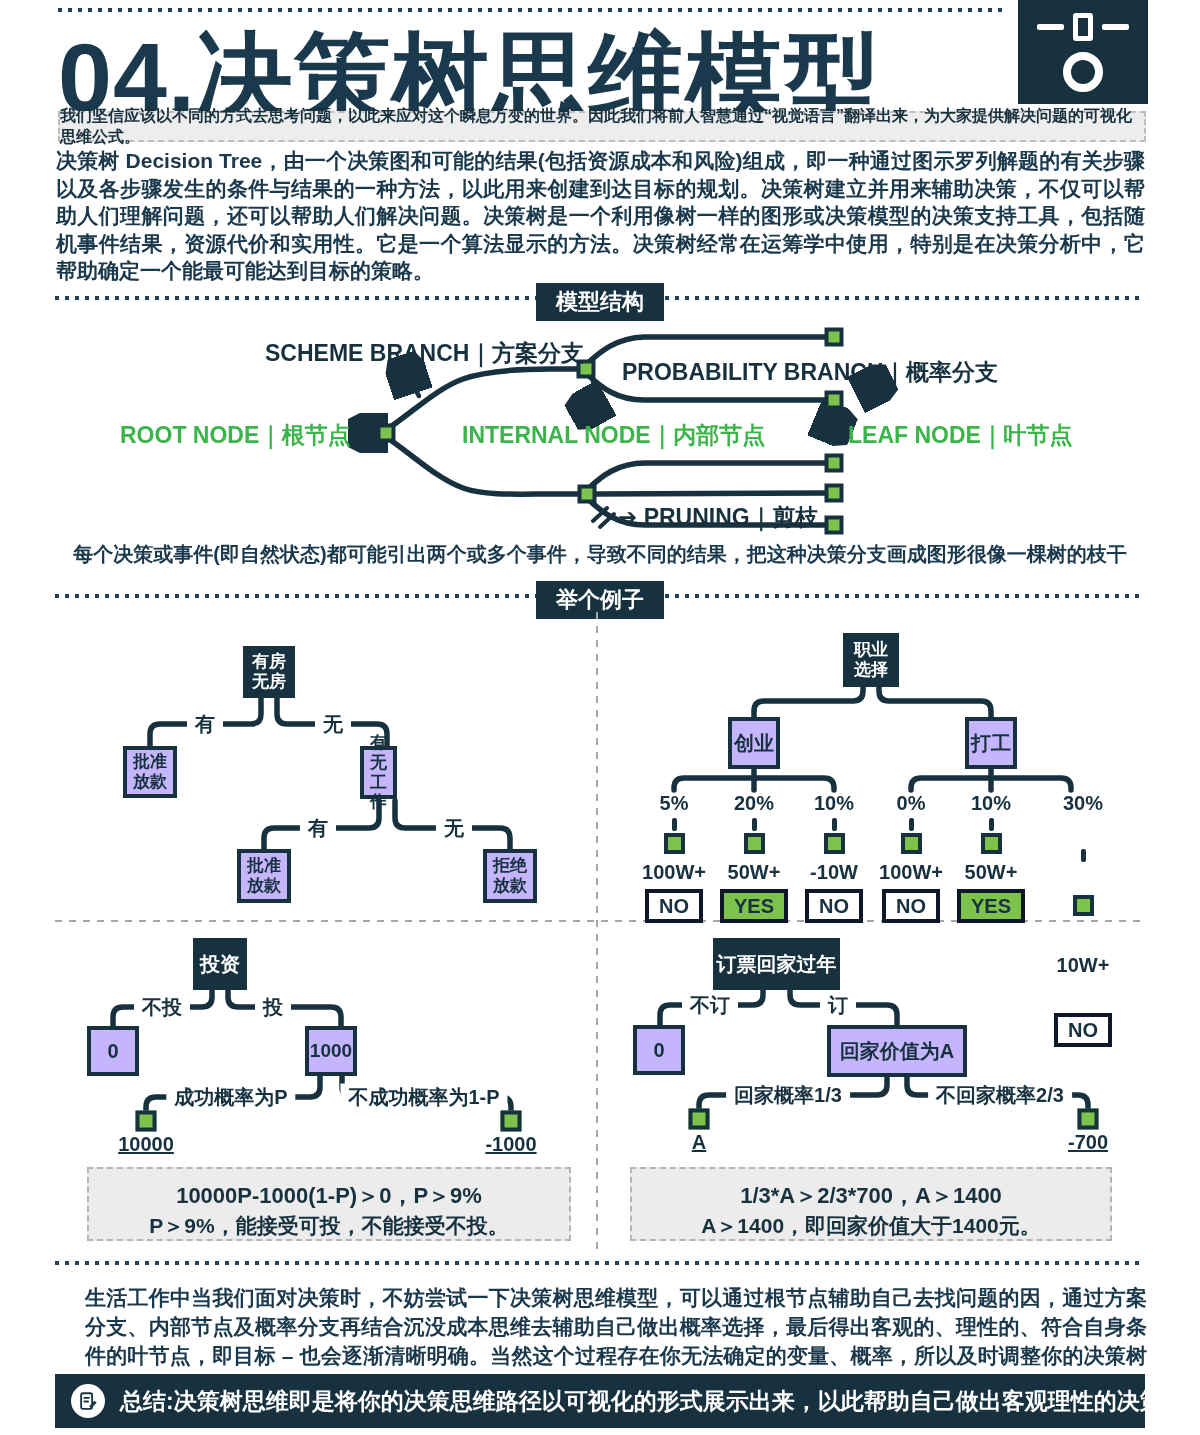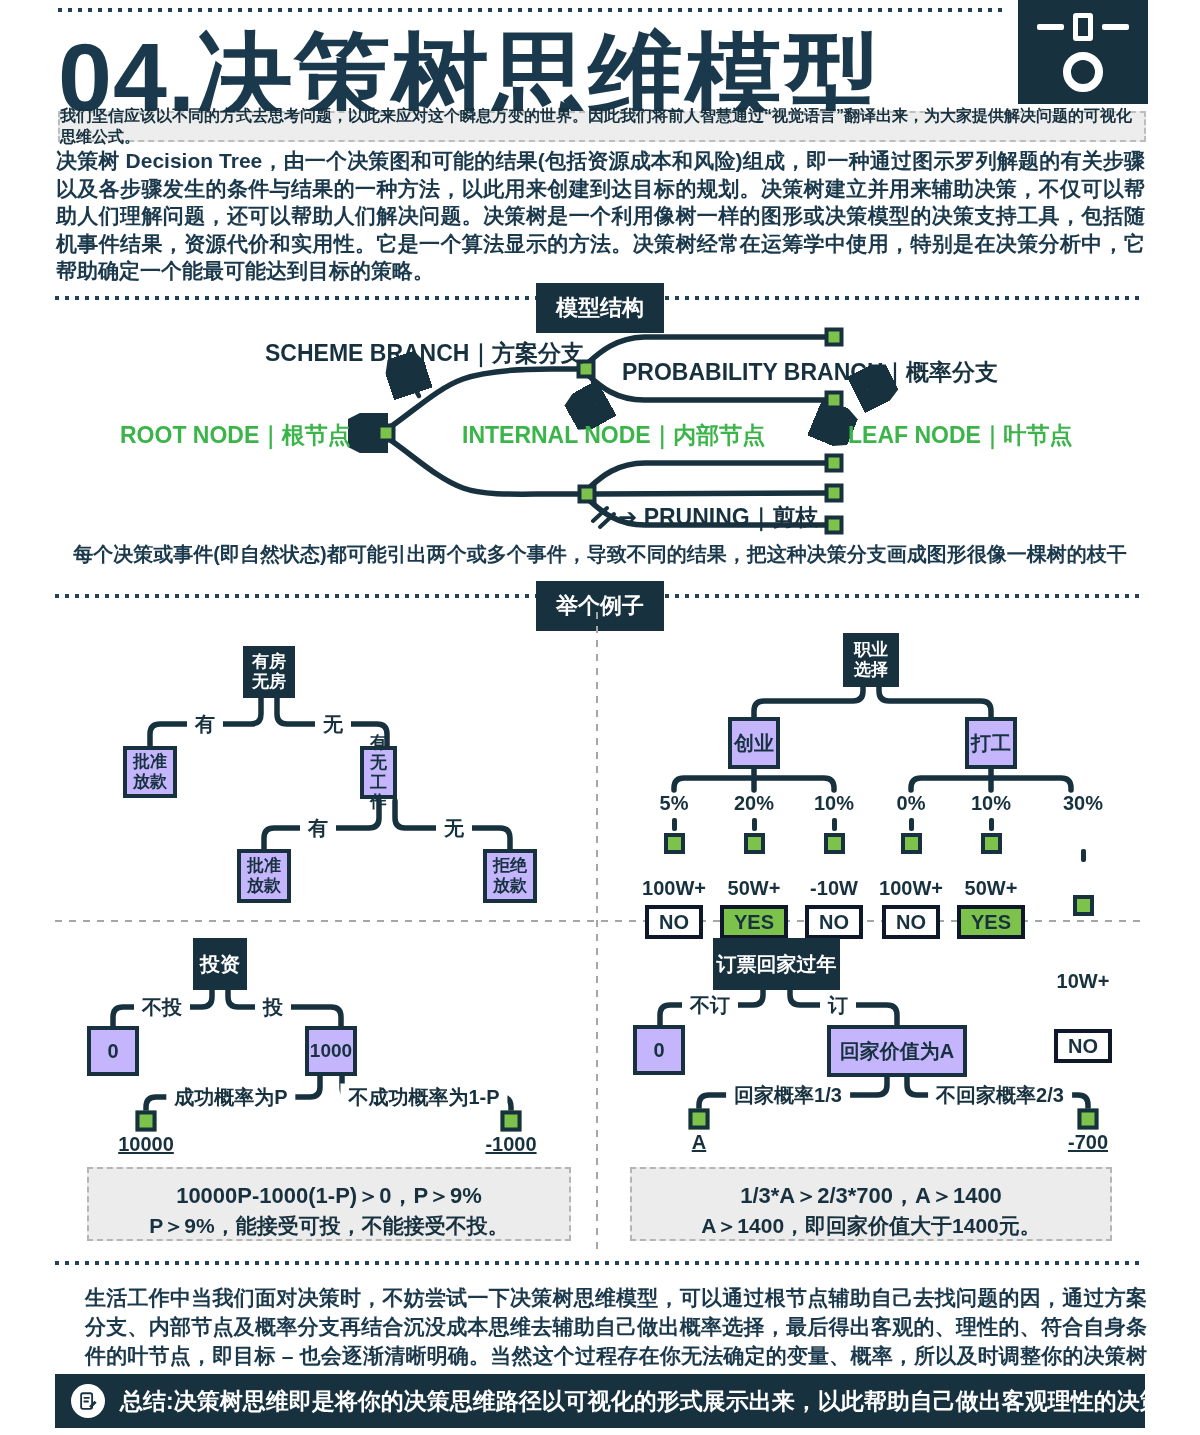--- a/index.html
+++ b/index.html
@@ -14,21 +14,21 @@
   .title{font-size:97px;font-weight:900;letter-spacing:1px;color:#1B394C;white-space:nowrap;}
   .logo{background:#17313F;display:flex;flex-direction:column;align-items:center;justify-content:center;}
   .logo-row{display:flex;align-items:center;gap:9px;}
   .logo-bar{width:27px;height:6px;background:#fff;border-radius:2px;}
   .logo-core{width:10px;height:18px;border:5px solid #fff;border-radius:3px;}
   .logo-ring{width:24px;height:24px;border:8px solid #fff;border-radius:50%;margin-top:11px;}
   .tagbar{background:#EDEDED;border:2px dashed #BDBDBD;display:flex;align-items:center;justify-content:center;
           font-size:16px;font-weight:700;color:#17313F;}
   .intro{font-size:21px;line-height:27.5px;font-weight:700;text-align:justify;color:#1B394C;}
   
-  .badge{background:#17313F;color:#fff;font-weight:700;font-size:22px;padding:10px 20px;transform:translateX(-50%);}
+  .badge{background:#17313F;color:#fff;font-weight:700;font-size:22px;padding:4px 20px;transform:translateX(-50%);}
   
   .slabel{font-size:23px;font-weight:800;white-space:nowrap;color:#17313F;}
   .glabel{font-size:23px;font-weight:800;white-space:nowrap;color:#3BB54A;}
   
   .node-dark{background:#17313F;color:#fff;font-weight:700;display:flex;flex-direction:column;
              align-items:center;justify-content:center;text-align:center;line-height:1.15;}
   .node-box{background:#c4b5fd;border:4px solid #17313F;color:#17313F;font-weight:700;display:flex;flex-direction:column;
             align-items:center;justify-content:center;text-align:center;line-height:1.15;box-sizing:border-box;}
   .blabel{background:#fff;color:#17313F;font-weight:800;font-size:20px;padding:0 8px;white-space:nowrap;
           transform:translate(-50%,-50%);}
@@ -38,21 +38,21 @@
   .tree-svg path{stroke:#17313F;stroke-width:5.5;fill:none;stroke-linecap:round;stroke-linejoin:round;}
   .struct-svg path.br{stroke:#17313F;stroke-width:5.5;fill:none;stroke-linecap:round;stroke-linejoin:round;}
   .struct-svg path.ar{stroke:#17313F;stroke-width:4.5;fill:none;stroke-linecap:round;}
   .struct-svg rect.nd{fill:#7DC24B;stroke:#17313F;stroke-width:4;}
   .struct-svg line.cut{stroke:#17313F;stroke-width:4;stroke-linecap:round;}
   
   .col{position:absolute;width:84px;display:flex;flex-direction:column;align-items:center;}
   .col .pct{font-size:20px;font-weight:800;height:22px;line-height:22px;}
   .col .stub{width:5px;height:13px;background:#17313F;margin-top:4px;border-radius:2px;}
   .col .sq{width:13px;height:13px;background:#7DC24B;border:4px solid #17313F;margin-top:2px;}
-  .col .out{font-size:20px;font-weight:800;margin-top:23px;height:22px;line-height:22px;white-space:nowrap;}
+  .col .out{font-size:20px;font-weight:800;margin-top:7px;height:22px;line-height:22px;white-space:nowrap;}
   .col .dec{margin-top:6px;border:4px solid #0f172a;background:#fff;font-size:20px;font-weight:800;
             padding:1px 10px;line-height:24px;}
   .col .dec.yes{background:#7DC24B;}
   .formula{background:#ECECEC;border:2px dashed #B5B5B5;text-align:center;font-weight:800;color:#17313F;
            box-sizing:border-box;}
   .formula .f1{font-size:22px;margin-top:12px;line-height:30px;}
   .formula .f2{font-size:21px;line-height:30px;}
   .caption{font-size:20px;font-weight:800;text-align:center;color:#1B394C;}
   .outro{font-size:21px;line-height:29px;font-weight:700;text-align:justify;color:#1B394C;}
   .summary{background:#17313F;color:#fff;display:flex;align-items:center;}

